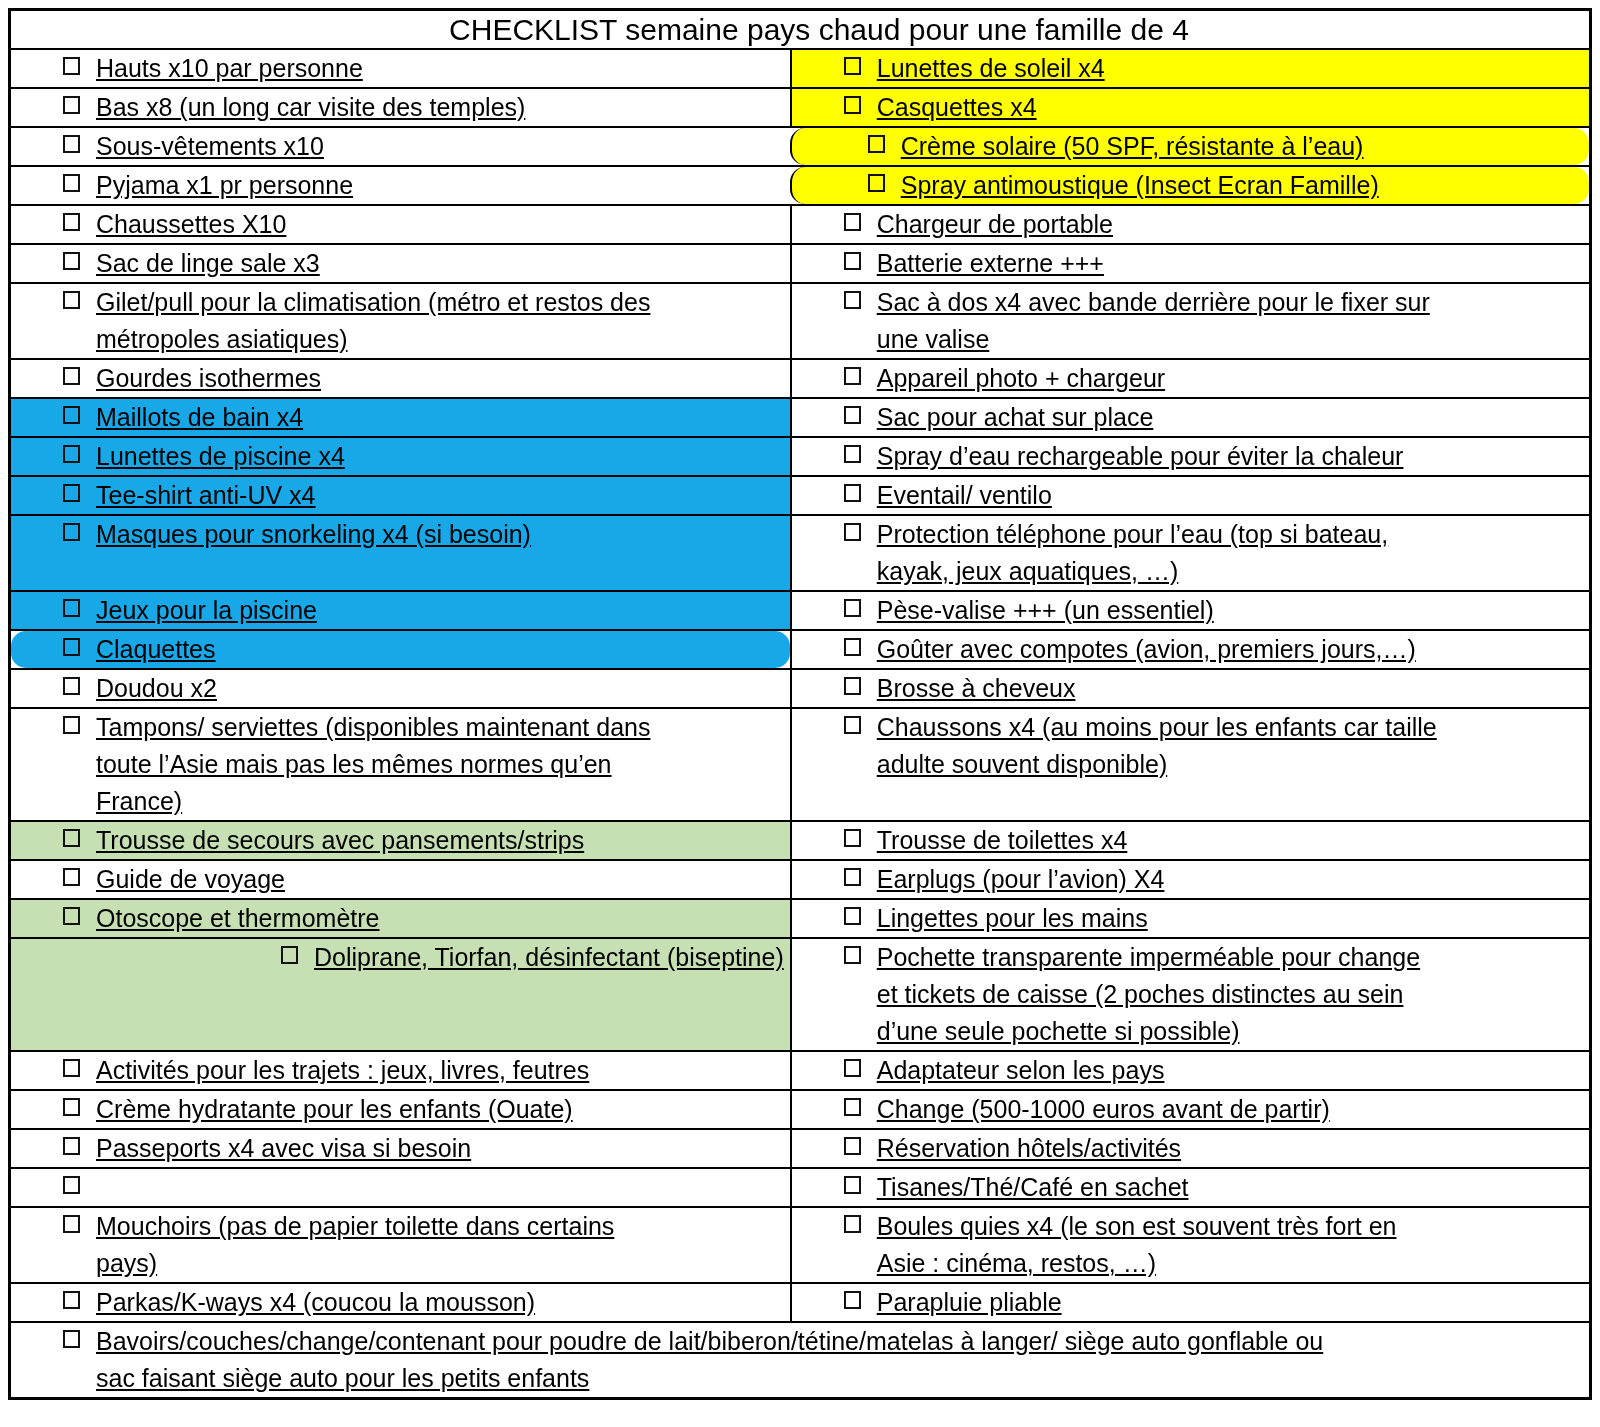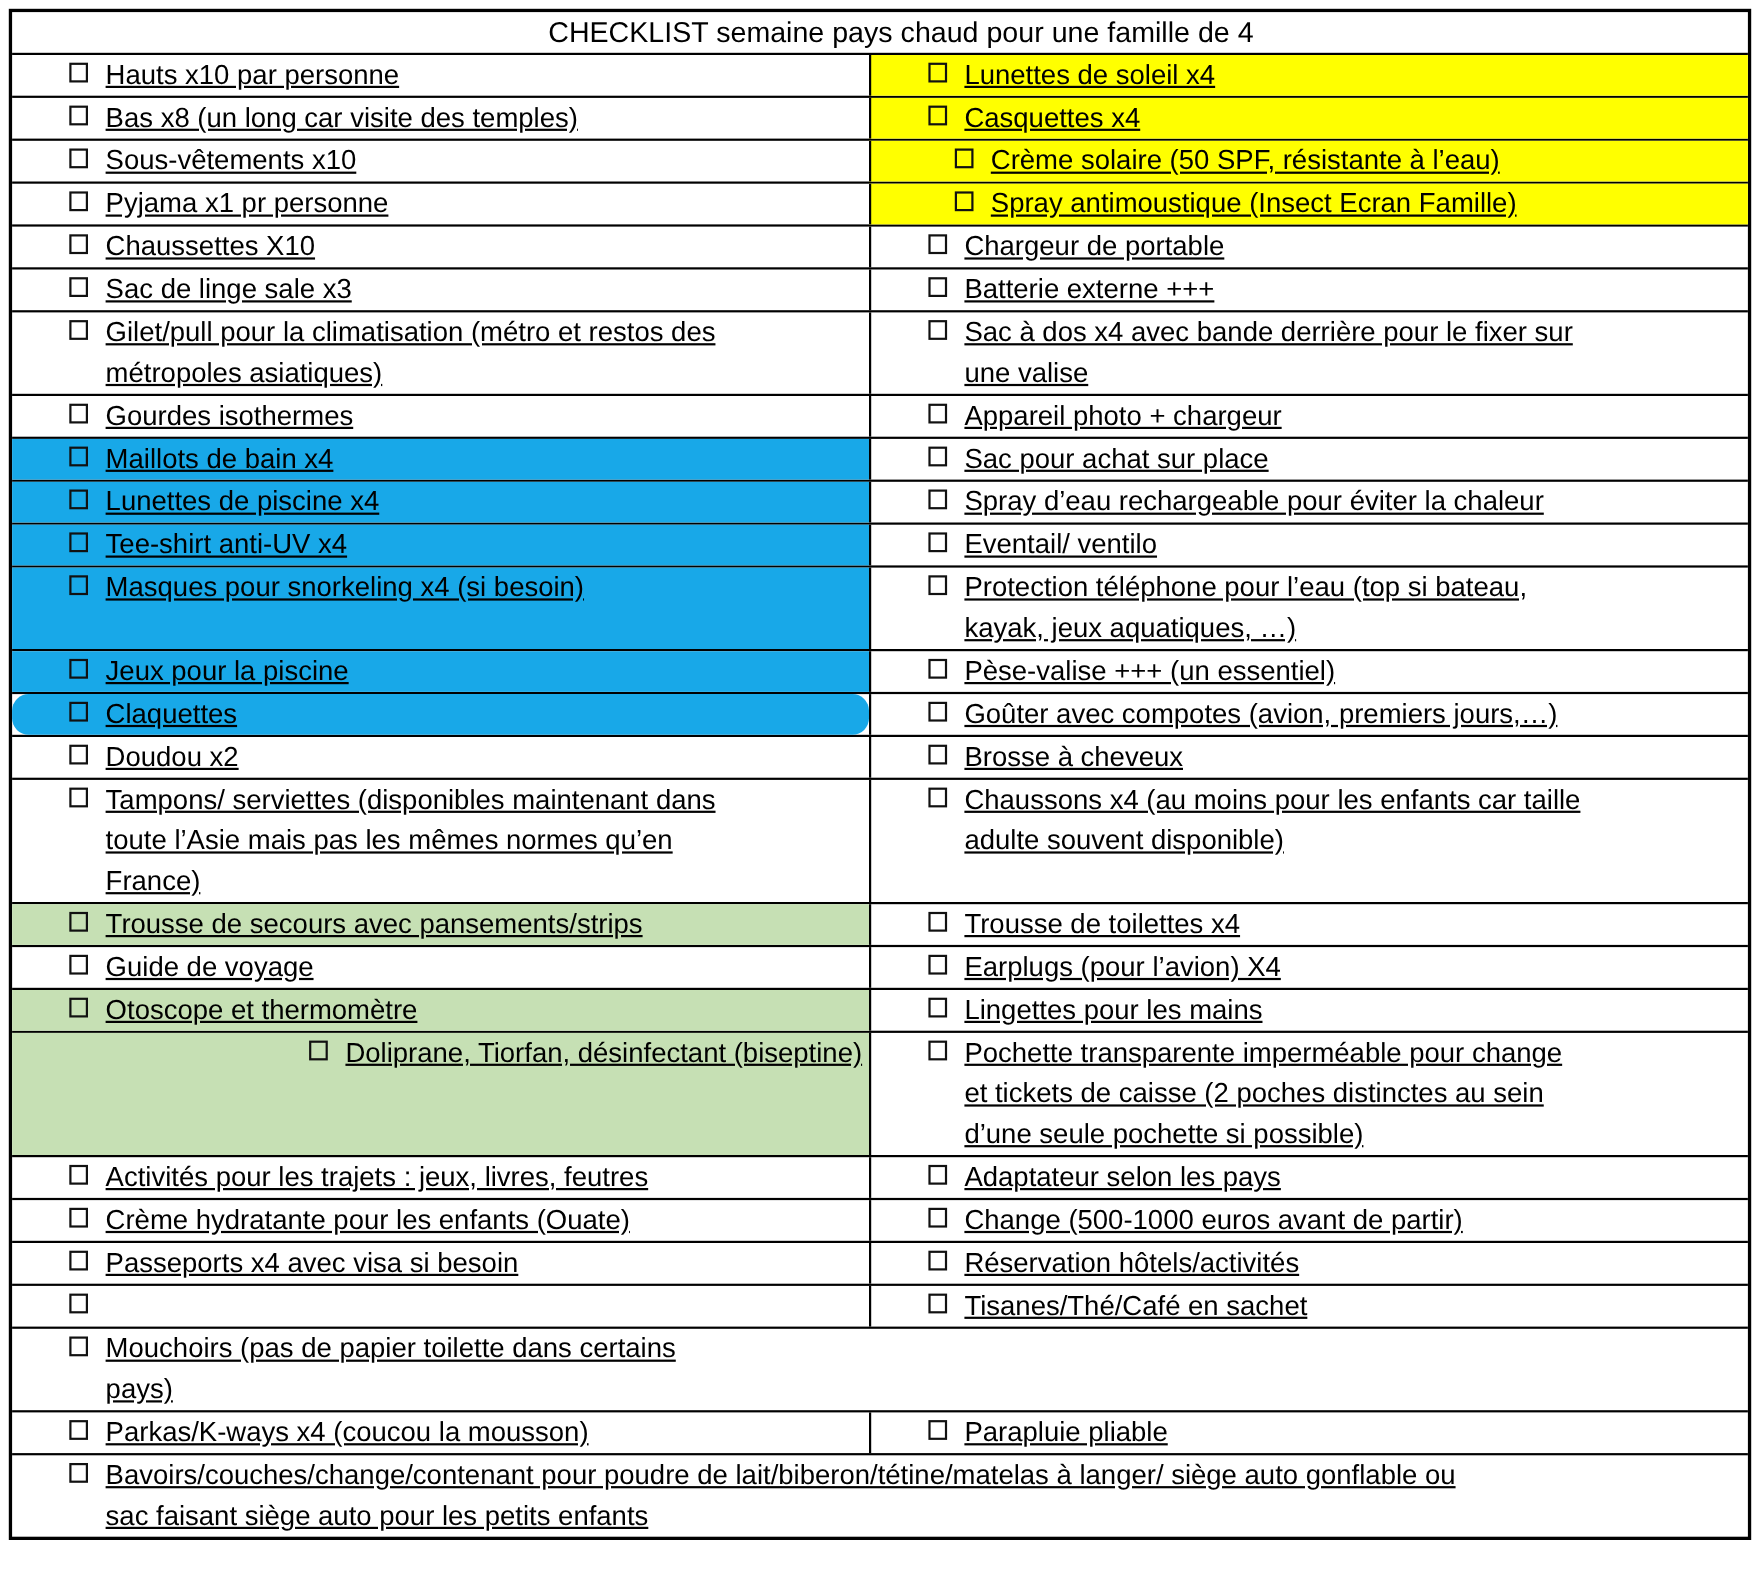--- a/index.html
+++ b/index.html
@@ -12,37 +12,37 @@
   .checklist-table{
     position:absolute;left:8px;top:8px;right:8px;
     width:1584px;
     border:3px solid #000;
     box-sizing:border-box;
     background:#fff;
   }
   .title-row{
     min-height:37px;
     display:flex;align-items:center;justify-content:center;
-    font-size:26px;line-height:37px;padding-left:38px;
+    font-size:30px;line-height:37px;padding-left:38px;
   }
   .row{
     display:grid;
     grid-template-columns:49.35% 50.65%;
     border-top:2.5px solid #000;
   }
   .row.footer-row{grid-template-columns:100%;}
   .cell{
     display:flex;
     align-items:flex-start;
     padding:0 6px 0 52px;
     min-height:37px;
     box-sizing:border-box;
   }
   .cell.right{border-left:2.5px solid #000;}
-  .cell.deep{padding-left:76px;}
+  .cell.deep{padding-left:76px;border-radius:15px;}
   .checkbox{
     flex:none;
     width:17px;height:18px;
     border:2.5px solid #111;
     margin:7px 16px 0 0;
     background:transparent;
     box-sizing:border-box;
   }
   .text{
     font-size:25px;
@@ -303,20 +303,25 @@
           <span class="checkbox"></span>
           <span class="text">Tisanes/Thé/Café en sachet</span>
         </div>
       </div>
       <div class="row">
         <div class="cell left">
           <span class="checkbox"></span>
           <span class="text">Mouchoirs (pas de papier toilette dans certains
 pays)</span>
         </div>
+        <div class="cell right">
+          <span class="checkbox"></span>
+          <span class="text">Boules quies x4 (le son est souvent très fort en
+Asie : cinéma, restos, …)</span>
+        </div>
       </div>
       <div class="row">
         <div class="cell left">
           <span class="checkbox"></span>
           <span class="text">Parkas/K-ways x4 (coucou la mousson)</span>
         </div>
         <div class="cell right">
           <span class="checkbox"></span>
           <span class="text">Parapluie pliable</span>
         </div>

